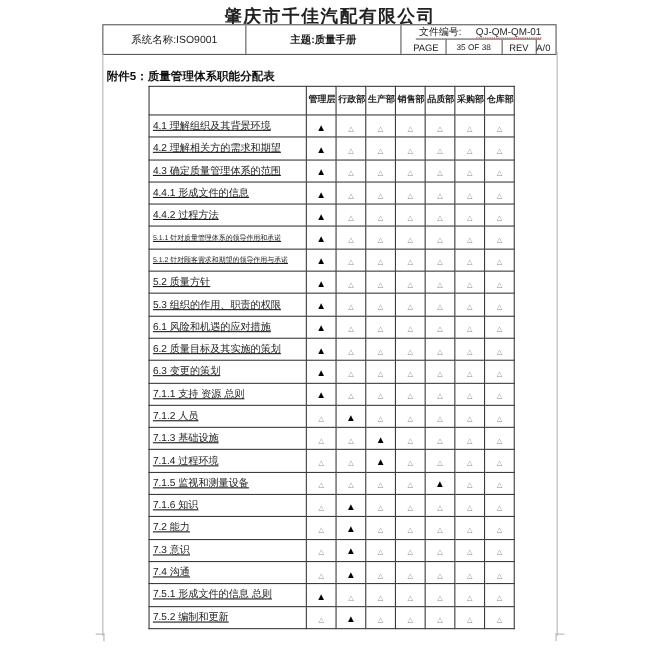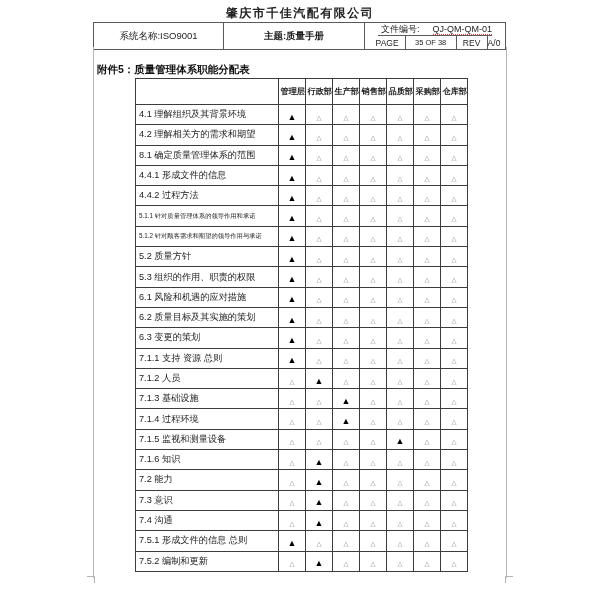--- a/index.html
+++ b/index.html
@@ -1,19 +1,19 @@
 <!DOCTYPE html>
 <html><head>
 <meta charset="utf-8">
 <style>
   html,body{margin:0;padding:0;background:#fff;}
   .page{position:relative;width:600px;height:600px;background:#ffffff;overflow:hidden;
         font-family:"Liberation Sans","DejaVu Sans",sans-serif;color:#1c1c1c;}
   .company{position:absolute;top:5px;left:0;width:100%;text-align:center;
-           font-size:12px;font-weight:bold;letter-spacing:1.5px;color:#222;}
+           font-size:16px;font-weight:bold;letter-spacing:1.5px;color:#222;}
   
   .hdrtbl{position:absolute;left:93px;top:22px;width:413px;height:28px;display:flex;
           border:1px solid #5a5a5a;box-sizing:border-box;background:#fff;}
   .hcell{border-right:1px solid #5a5a5a;display:flex;align-items:center;justify-content:center;
          box-sizing:border-box;font-size:9.5px;}
   .h1{width:130px;}
   .h2{width:141px;font-weight:bold;}
   .h3{flex:1;display:flex;flex-direction:column;border-right:none;justify-content:space-between;}
   .h3top{height:13px;border-bottom:1px solid #5a5a5a;display:flex;align-items:center;
          padding-left:3px;font-size:9px;box-sizing:border-box;}
@@ -32,21 +32,21 @@
   .attach{position:absolute;left:97px;top:63px;font-size:10.5px;font-weight:bold;color:#111;}
   
   .matrix{position:absolute;left:135px;top:78px;width:333px;border-collapse:collapse;
           table-layout:fixed;background:#fff;}
   .matrix th,.matrix td{border:1px solid #3c3c3c;padding:0;box-sizing:border-box;overflow:hidden;}
   .matrix th{height:26px;font-size:8.2px;font-weight:bold;line-height:1.15;text-align:right;
              vertical-align:middle;color:#222;font-family:Liberation Mono, monospace;}
   .matrix col.lblcol{width:143px;}
   .matrix col.dcol{width:27px;}
   .matrix td.rlabel{font-size:9.2px;text-align:left;padding-left:3px;height:20.3px;
-                    white-space:nowrap;color:#1c1c1c;}
+                    white-space:nowrap;color:#1c1c1c;text-decoration:underline;}
   .matrix td.rlabel.small{font-size:6.3px;}
   .matrix td.sym{text-align:center;vertical-align:middle;}
   .sym-p{font-size:9px;color:#000;}
   .sym-s{font-size:6.5px;color:#8d8d8d;}
   .footer{position:absolute;left:0;top:582px;width:100%;text-align:center;
           font-size:9px;color:#9c9c9c;letter-spacing:0.5px;}
 </style>
 </head>
 <body>
 
@@ -119,21 +119,21 @@
           <td class="rlabel">4.2 理解相关方的需求和期望</td>
           <td class="sym"><span class="sym-p">▲</span></td>
           <td class="sym"><span class="sym-s">△</span></td>
           <td class="sym"><span class="sym-s">△</span></td>
           <td class="sym"><span class="sym-s">△</span></td>
           <td class="sym"><span class="sym-s">△</span></td>
           <td class="sym"><span class="sym-s">△</span></td>
           <td class="sym"><span class="sym-s">△</span></td>
         </tr>
         <tr>
-          <td class="rlabel">8.1 确定质量管理体系的范围</td>
+          <td class="rlabel">4.3 确定质量管理体系的范围</td>
           <td class="sym"><span class="sym-p">▲</span></td>
           <td class="sym"><span class="sym-s">△</span></td>
           <td class="sym"><span class="sym-s">△</span></td>
           <td class="sym"><span class="sym-s">△</span></td>
           <td class="sym"><span class="sym-s">△</span></td>
           <td class="sym"><span class="sym-s">△</span></td>
           <td class="sym"><span class="sym-s">△</span></td>
         </tr>
         <tr>
           <td class="rlabel">4.4.1 形成文件的信息</td>

